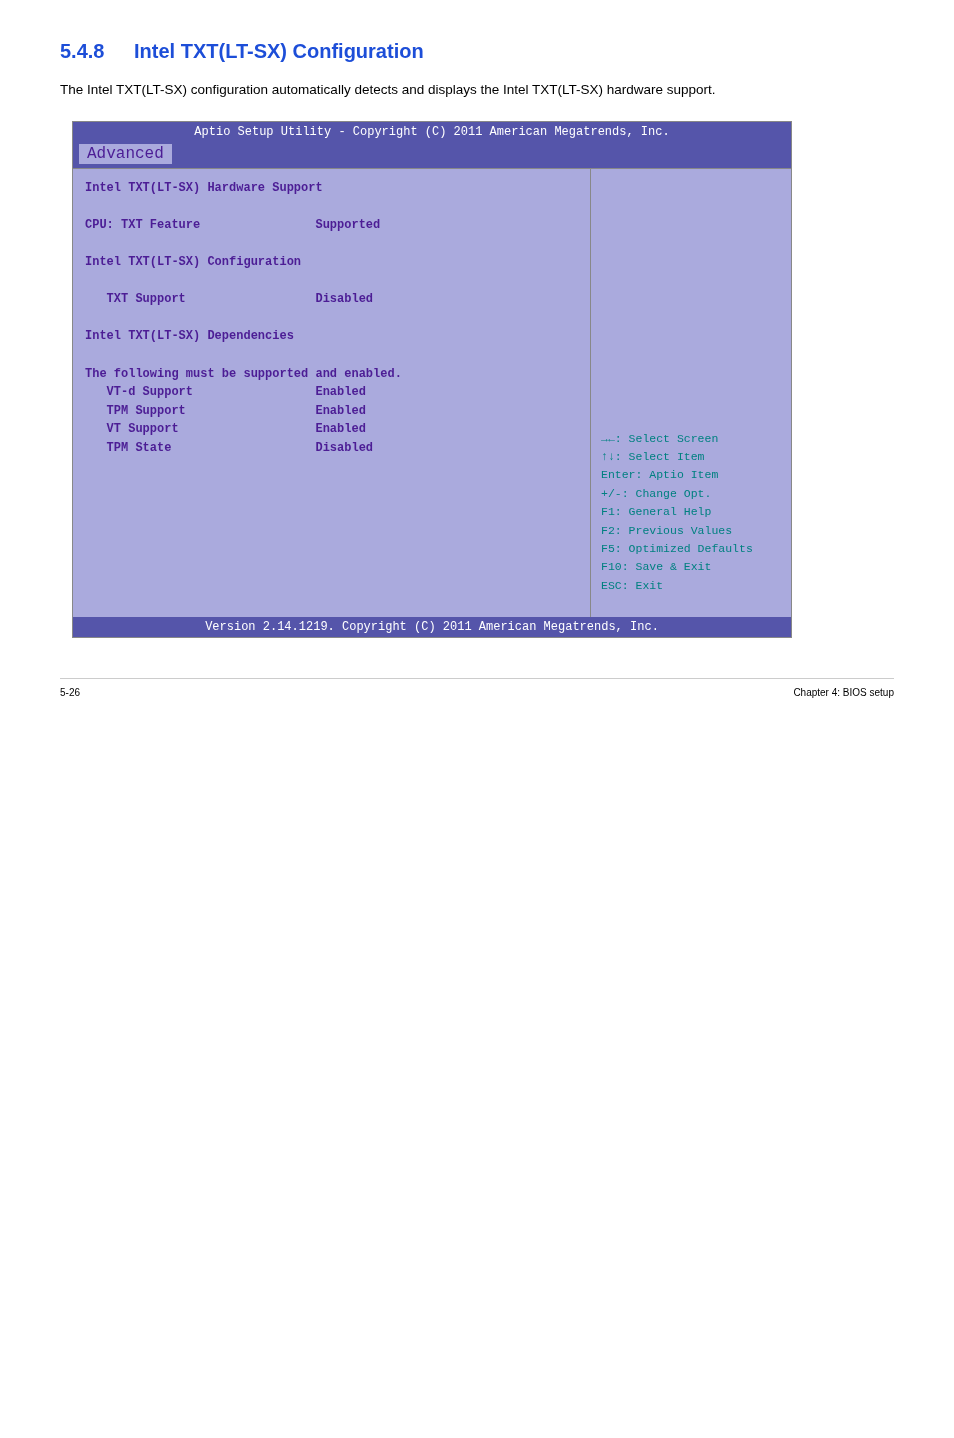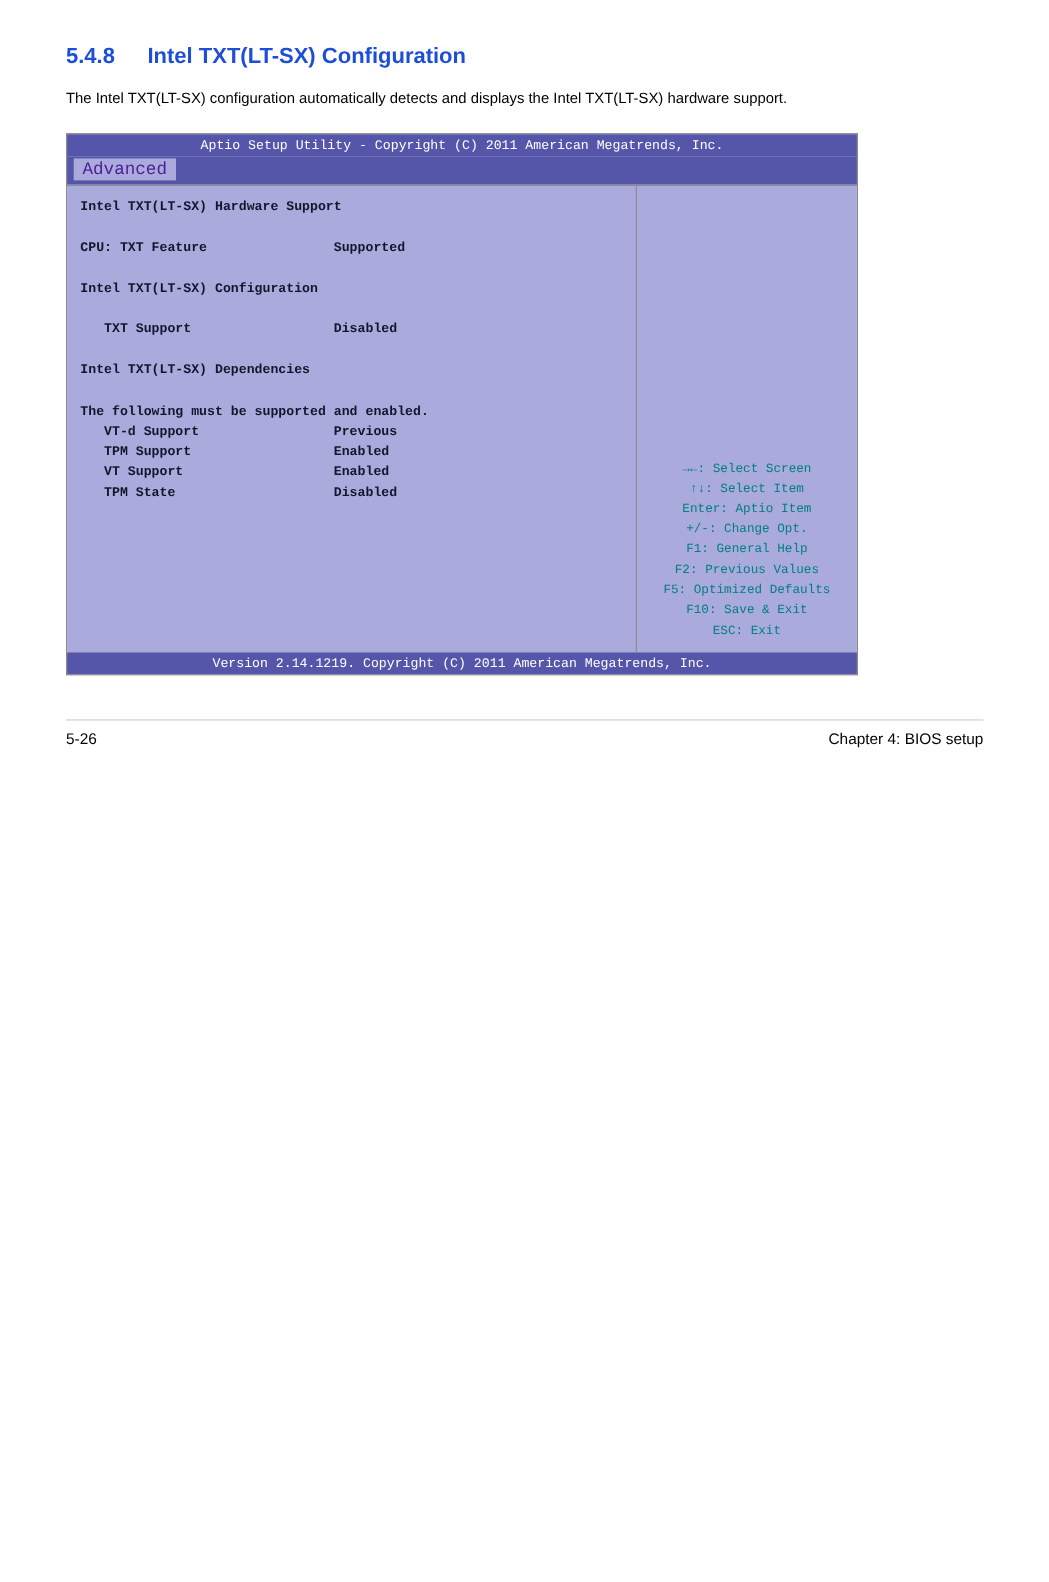--- a/index.html
+++ b/index.html
@@ -34,20 +34,21 @@
       color: #000;
     }
 
     
     .bios-box {
       border: 1px solid #888;
       width: 100%;
       max-width: 720px;
       font-family: 'Courier New', Courier, monospace;
       font-size: 12px;
+      margin-left: 12px;
     }
 
     .bios-header {
       background-color: #5555aa;
       color: #ffffff;
       text-align: center;
       padding: 3px 6px;
       font-family: 'Courier New', Courier, monospace;
       font-size: 12px;
     }
@@ -76,29 +77,28 @@
     }
 
     .bios-left {
       flex: 1;
       padding: 10px 12px;
       border-right: 1px solid #888;
     }
 
     .bios-right {
       width: 200px;
-      padding: 10px 10px;
+      padding: 22px 10px;
       font-size: 11.5px;
       color: #000080;
-      text-align: center;
     }
 
     .bios-line {
       line-height: 1.55;
-      color: #0f172a;
+      color: #4c1d95;
       white-space: pre;
     }
 
     .bios-line.bold {
       font-weight: bold;
     }
 
     .bios-footer {
       background-color: #5555aa;
       color: #ffffff;
@@ -116,21 +116,21 @@
       font-size: 11.5px;
     }
 
     .page-footer {
       display: flex;
       justify-content: space-between;
       align-items: flex-start;
       margin-top: 40px;
       padding-top: 8px;
       border-top: 1px solid #ccc;
-      font-size: 14px;
+      font-size: 10px;
       color: #000;
     }
   </style>
 </head>
 <body>
 
 <div class="page-container">
 
   <h2 class="section-heading">
     <span class="section-num">5.4.8</span>
@@ -156,21 +156,21 @@
           <div class="bios-line">&nbsp;</div>
           <div class="bios-line bold">CPU: TXT Feature                Supported</div>
           <div class="bios-line">&nbsp;</div>
           <div class="bios-line bold">Intel TXT(LT-SX) Configuration</div>
           <div class="bios-line">&nbsp;</div>
           <div class="bios-line bold">   TXT Support                  Disabled</div>
           <div class="bios-line">&nbsp;</div>
           <div class="bios-line bold">Intel TXT(LT-SX) Dependencies</div>
           <div class="bios-line">&nbsp;</div>
           <div class="bios-line bold">The following must be supported and enabled.</div>
-          <div class="bios-line bold">   VT-d Support                 Previous</div>
+          <div class="bios-line bold">   VT-d Support                 Enabled</div>
           <div class="bios-line bold">   TPM Support                  Enabled</div>
           <div class="bios-line bold">   VT Support                   Enabled</div>
           <div class="bios-line bold">   TPM State                    Disabled</div>
         </div>
 
       <div class="bios-right" id="bios-right-panel">
       <div class="bios-right-line">&nbsp;</div>
           <div class="bios-right-line">&nbsp;</div>
           <div class="bios-right-line">&nbsp;</div>
           <div class="bios-right-line">&nbsp;</div>

